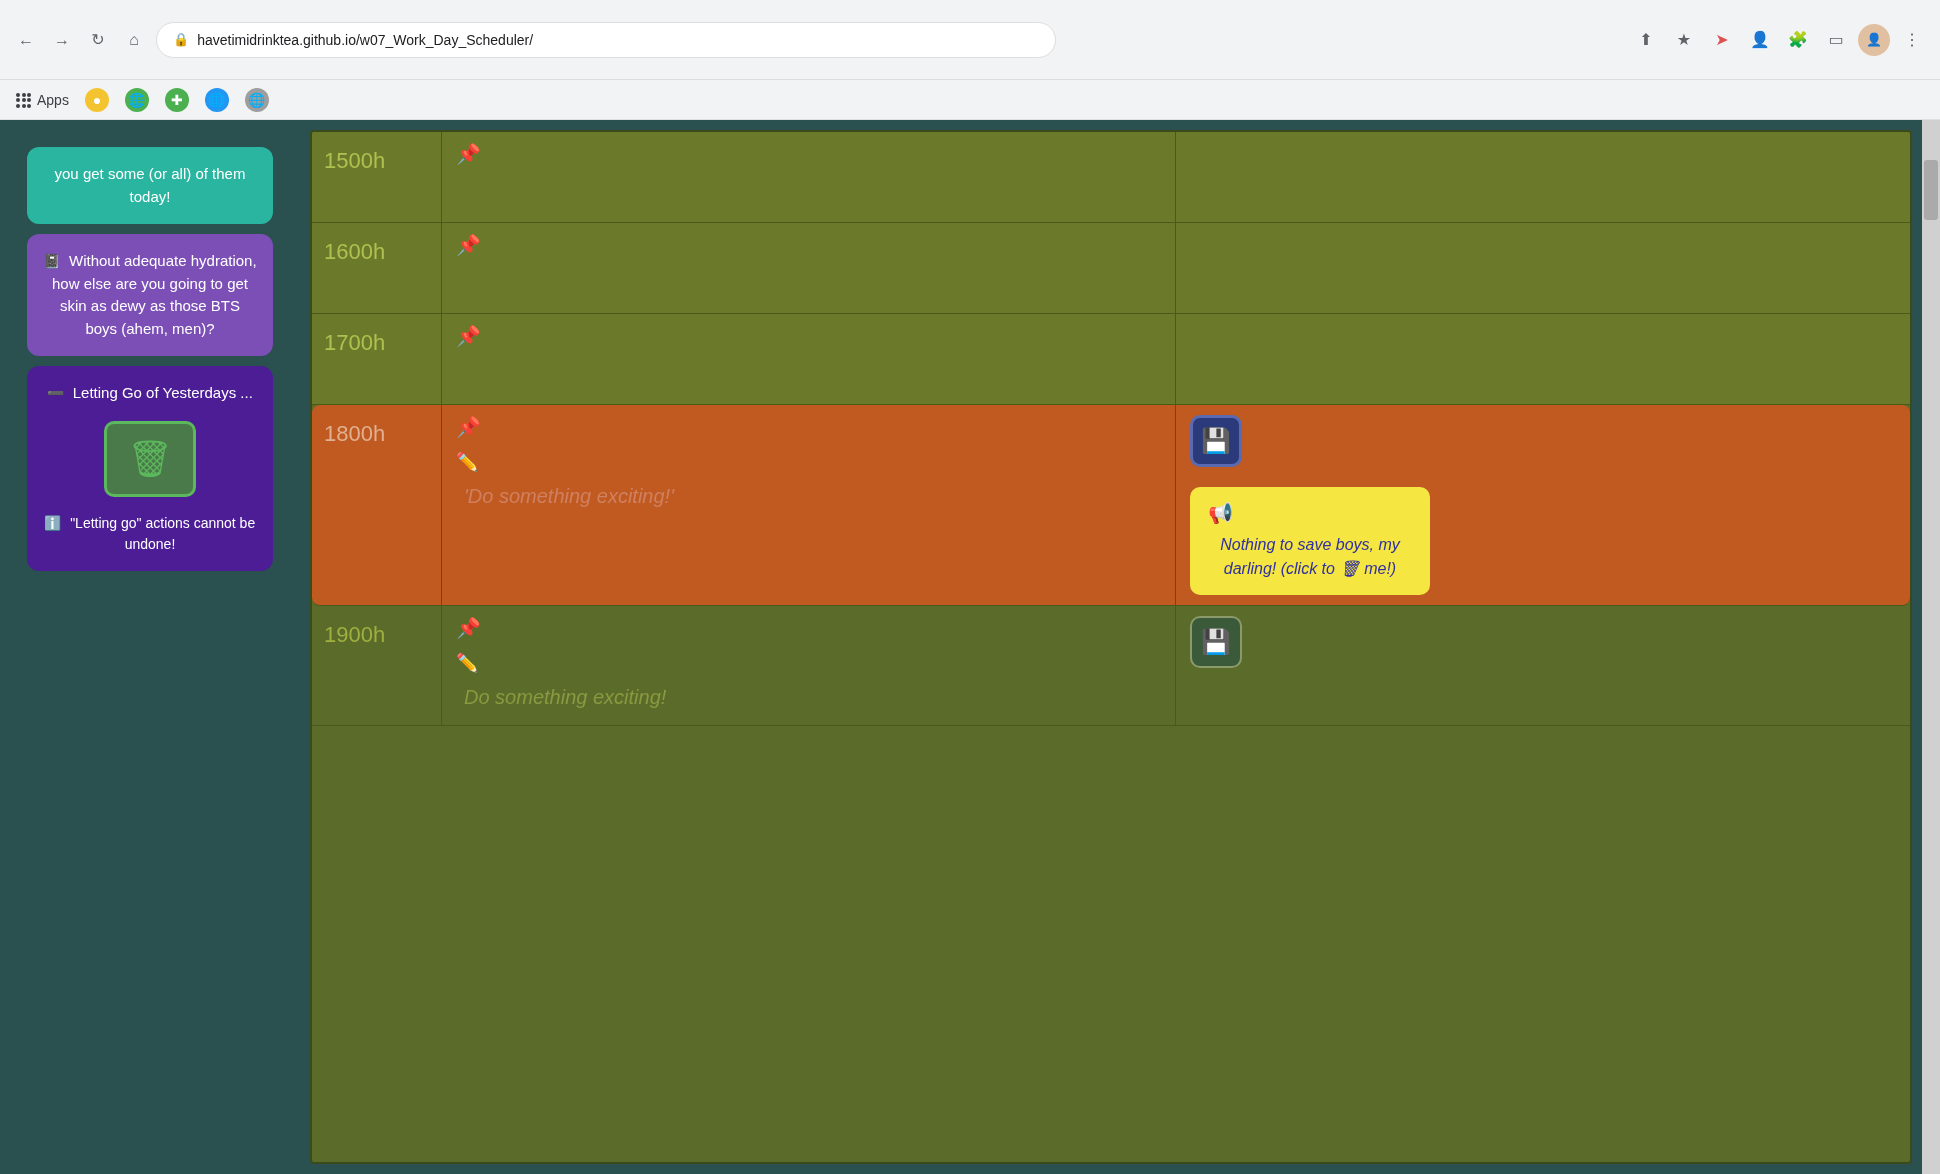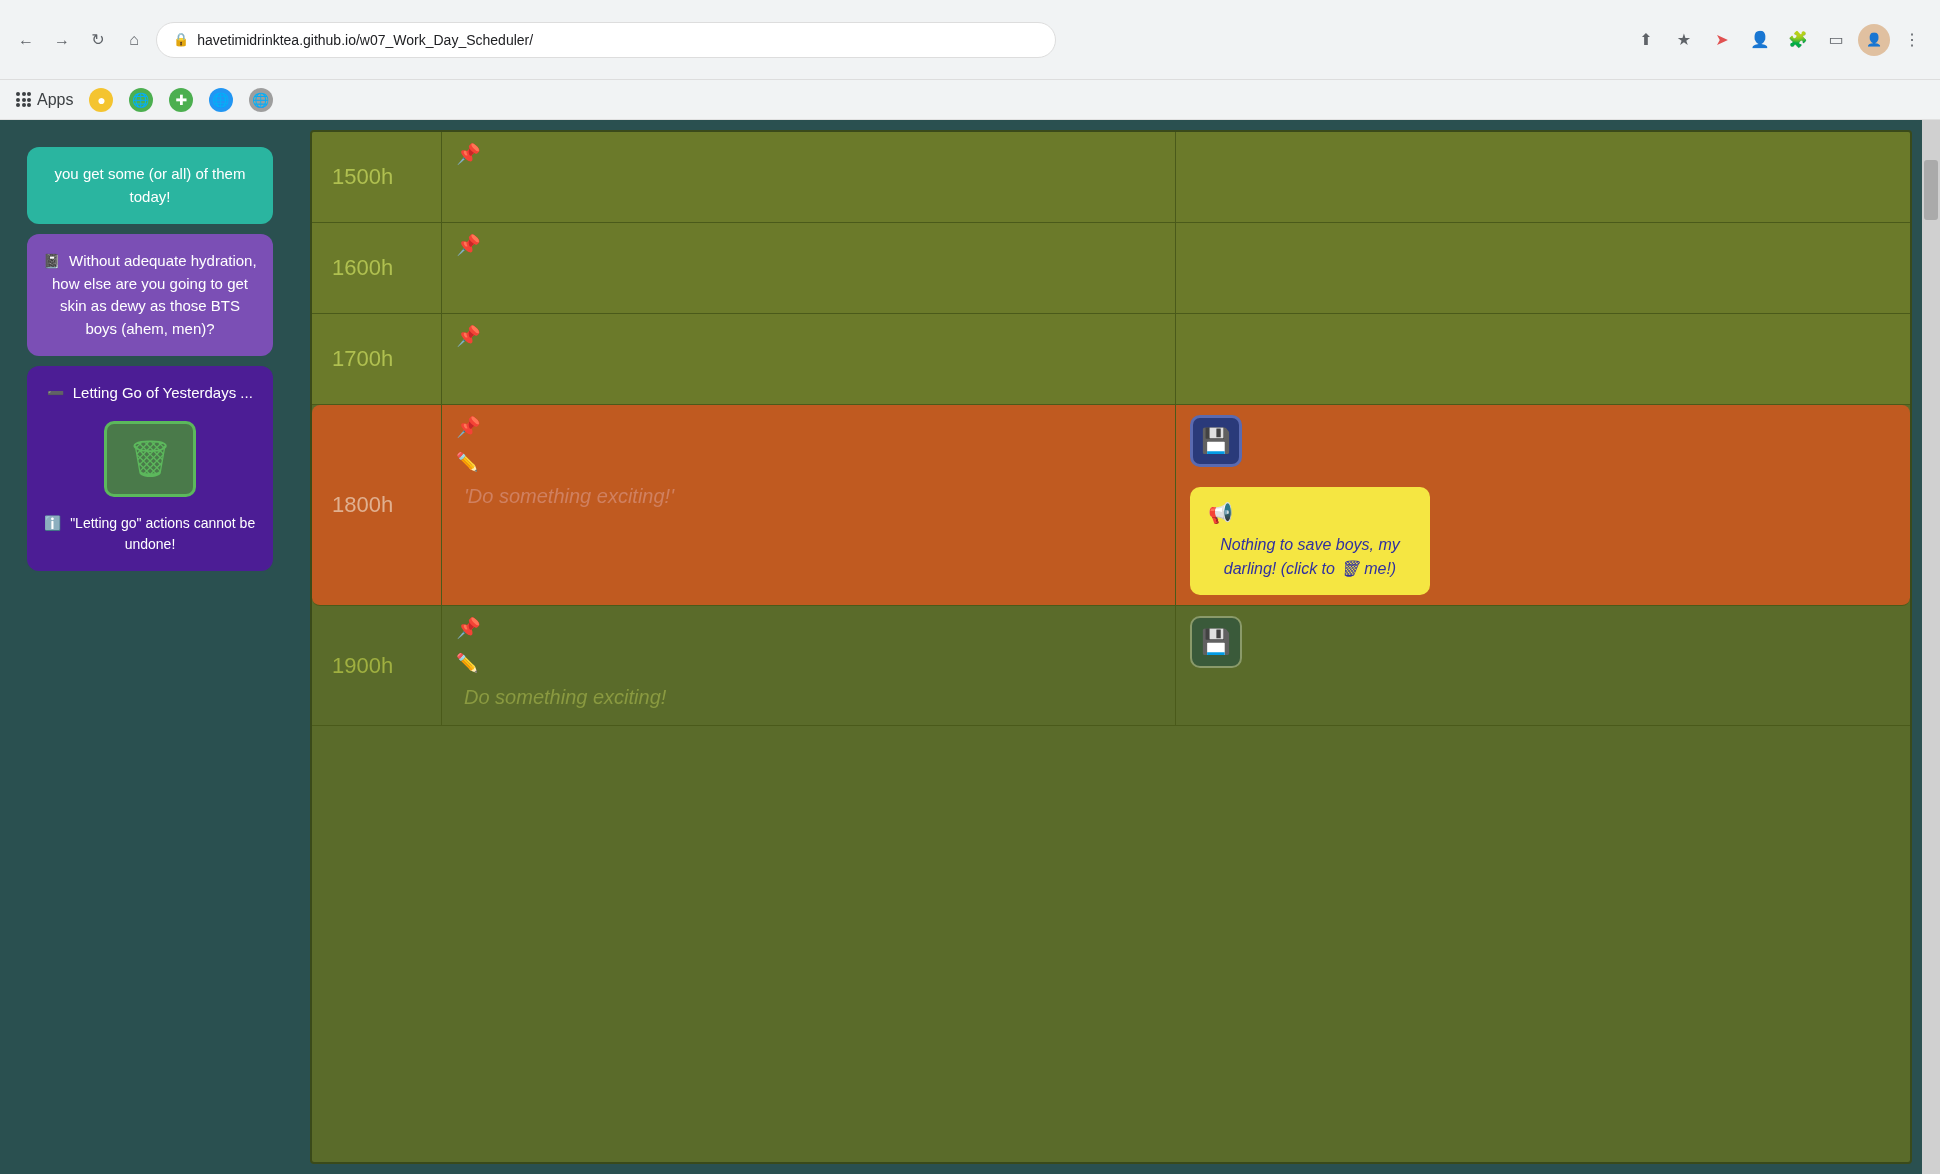--- a/index.html
+++ b/index.html
@@ -58,22 +58,22 @@
 
     
     .bookmarks-bar {
       background: #f1f3f4;
       height: 40px;
       display: flex; align-items: center;
       padding: 0 16px; gap: 16px;
       border-bottom: 1px solid #e0e0e0;
     }
     .bm-apps {
-      display: flex; align-items: center; gap: 6px;
-      font-size: 16px; color: #3c4043;
+      display: flex; align-items: flex-end; gap: 6px;
+      font-size: 14px; color: #3c4043;
       cursor: pointer;
     }
     .bm-apps .apps-grid {
       display: grid; grid-template-columns: repeat(3,4px); gap: 1.5px;
     }
     .apps-dot { width: 4px; height: 4px; background: #3c4043; border-radius: 50%; }
     .bm-icon {
       width: 24px; height: 24px;
       border-radius: 50%;
       display: flex; align-items: center; justify-content: center;
@@ -147,23 +147,22 @@
       display: grid;
       grid-template-columns: 130px 1fr 1fr;
       border-bottom: 1px solid #4a5a1a;
     }
 
     .time-cell {
       padding: 16px 12px;
       font-size: 22px;
       color: #a0b040;
       font-weight: 300;
-      display: flex; align-items: center;
+      display: flex; align-items: flex-start;
       border-right: 1px solid #4a5a1a;
-      margin-left: 8px;
     }
 
     .activity-cell {
       padding: 10px 14px;
       border-right: 1px solid #4a5a1a;
       min-height: 90px;
       display: flex; flex-direction: column; gap: 8px;
     }
 
     .action-cell {

